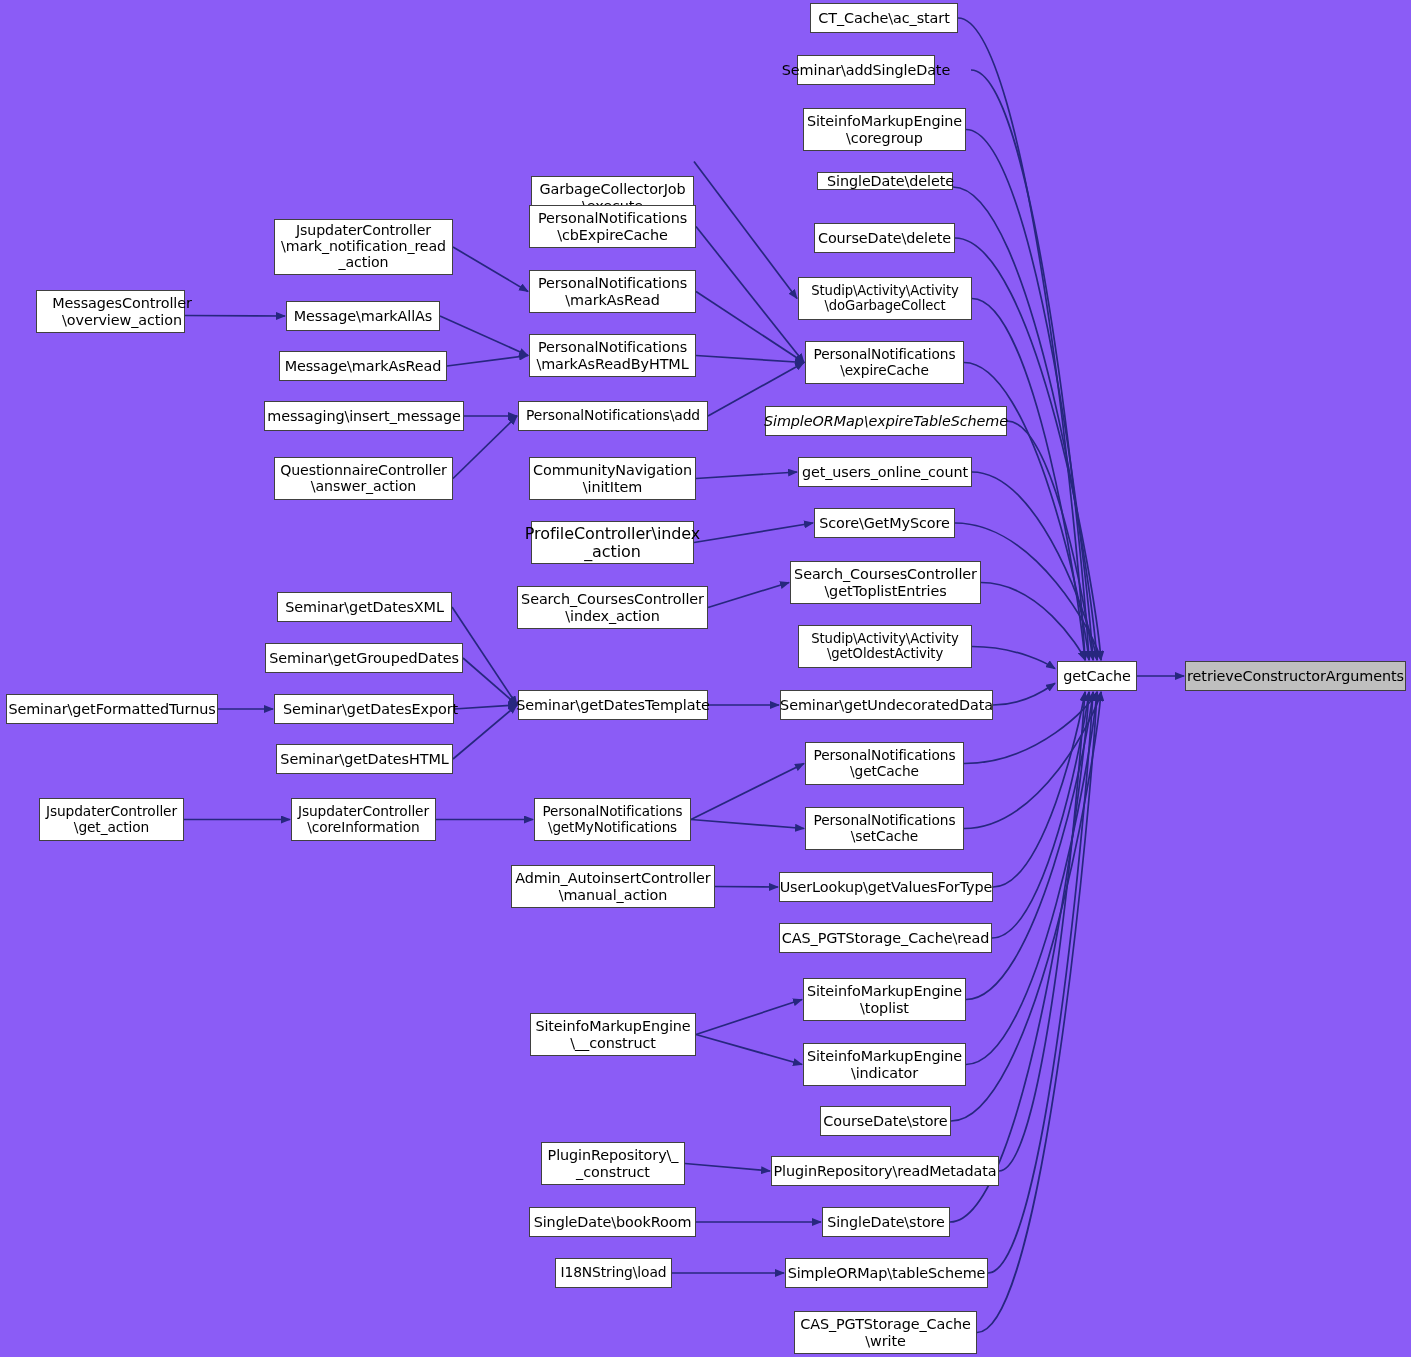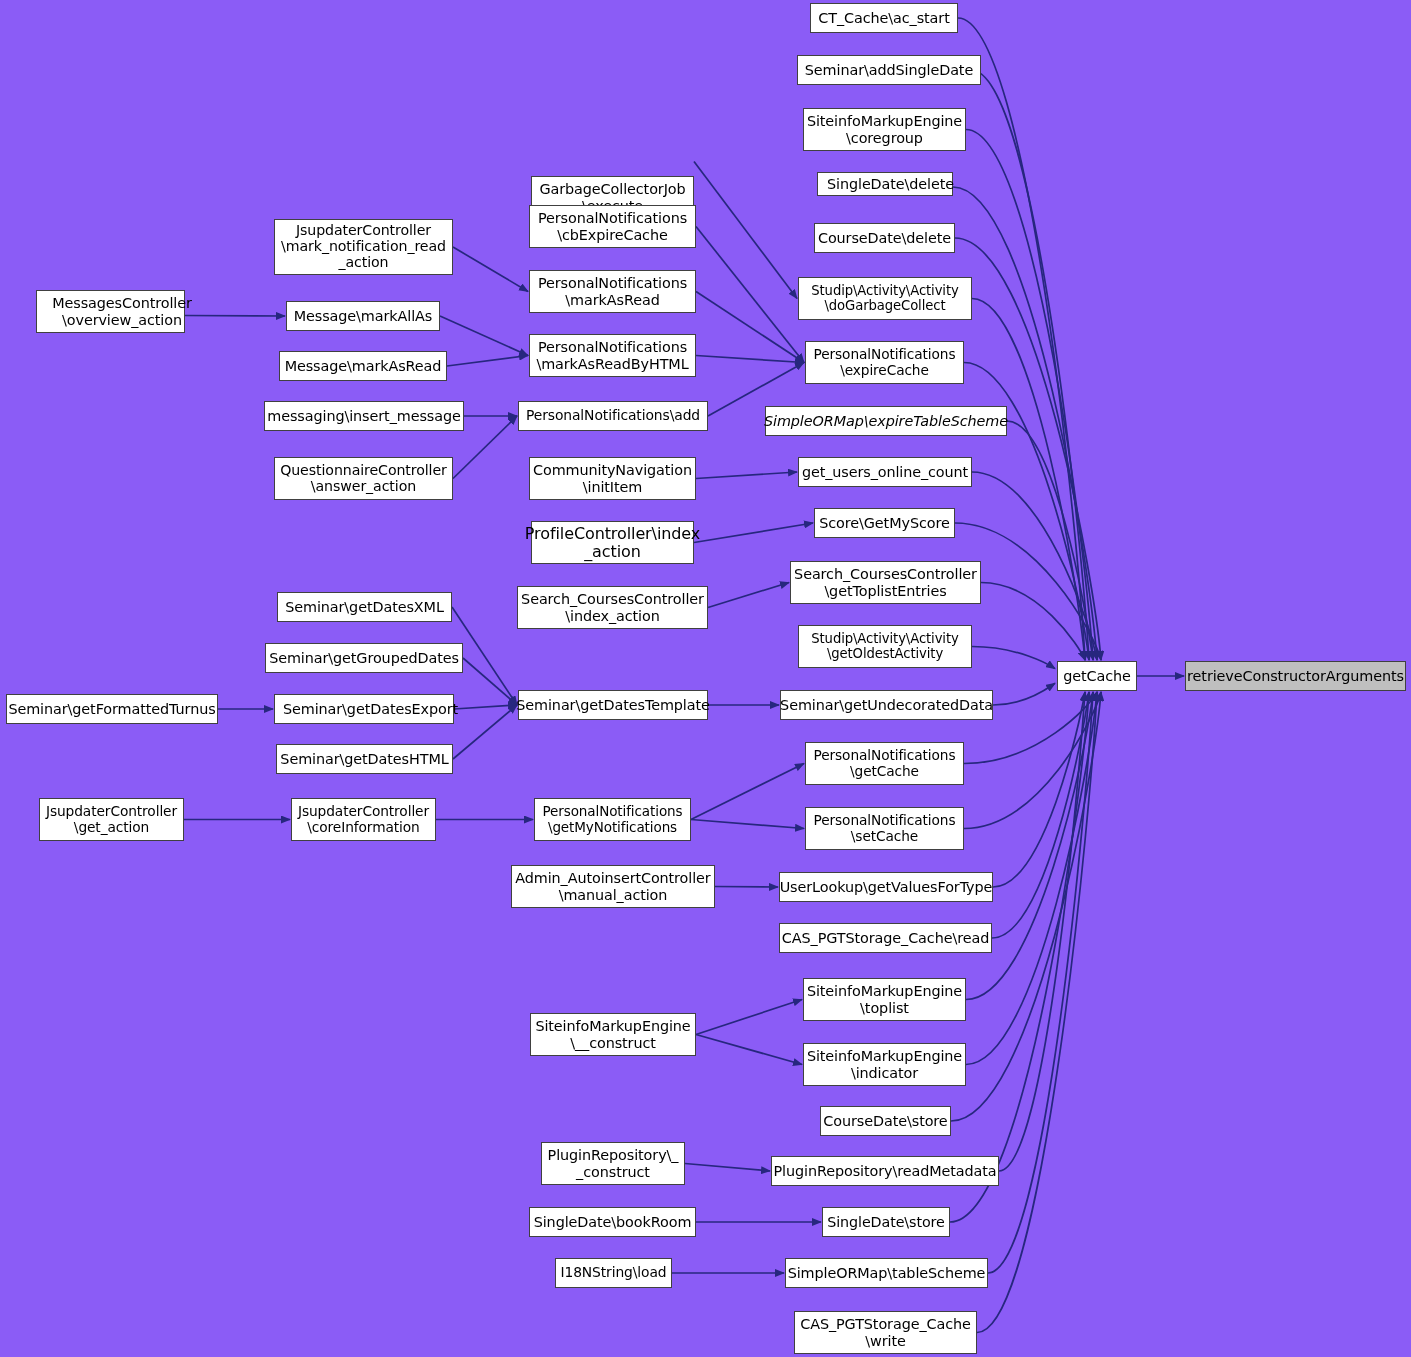--- a/index.html
+++ b/index.html
@@ -88,24 +88,24 @@
         <path d="M951,1121 C1033.5,1121 1095,769.22 1101,692" fill="none" stroke="#27277f" stroke-width="1.7" marker-end="url(#arrow)"></path>
         <path d="M999,1171 C1046.3,1171 1079,778.22 1085,692" fill="none" stroke="#27277f" stroke-width="1.7" marker-end="url(#arrow)"></path>
         <path d="M950,1222 C1026.45,1222 1083,787.4000000000001 1089,692" fill="none" stroke="#27277f" stroke-width="1.7" marker-end="url(#arrow)"></path>
         <path d="M988,1273 C1045.75,1273 1087,796.58 1093,692" fill="none" stroke="#27277f" stroke-width="1.7" marker-end="url(#arrow)"></path>
         <path d="M977,1332.5 C1043,1332.5 1091,807.2900000000001 1097,692" fill="none" stroke="#27277f" stroke-width="1.7" marker-end="url(#arrow)"></path>
         <path d="M1137,676 L1184,676" fill="none" stroke="#27277f" stroke-width="1.7" marker-end="url(#arrow)"></path>
       </g>
   </svg>
   <div id="node-layer">
       <div class="node" style="left: 810px; top: 3px; width: 148px; height: 30px;"><span>CT_Cache\ac_start</span></div>
-      <div class="node" style="left: 797px; top: 55px; width: 184px; height: 30px;"><span>Seminar\addSingleDate</span></div>
+      <div class="node" style="left: 797px; top: 55px; width: 138px; height: 30px;"><span>Seminar\addSingleDate</span></div>
       <div class="node" style="left: 803px; top: 108px; width: 163px; height: 43px;"><span>SiteinfoMarkupEngine
 \coregroup</span></div>
-      <div class="node" style="left: 817px; top: 172px; width: 136px; height: 24px; font-size: 14.3607px; padding-left: 11px;"><span>SingleDate\delete</span></div>
+      <div class="node" style="left: 817px; top: 172px; width: 136px; height: 18px; font-size: 14.3607px; padding-left: 11px;"><span>SingleDate\delete</span></div>
       <div class="node" style="left: 814px; top: 223px; width: 141px; height: 30px;"><span>CourseDate\delete</span></div>
       <div class="node" style="left: 798px; top: 277px; width: 174px; height: 43px; font-size: 13.1921px;"><span>Studip\Activity\Activity
 \doGarbageCollect</span></div>
       <div class="node" style="left: 531px; top: 140px; width: 163px; height: 43px; margin-top: 36px;"><span>GarbageCollectorJob
 \execute</span></div>
       <div class="node" style="left: 529px; top: 205px; width: 167px; height: 43px;"><span>PersonalNotifications
 \cbExpireCache</span></div>
       <div class="node" style="left: 529px; top: 270px; width: 167px; height: 43px;"><span>PersonalNotifications
 \markAsRead</span></div>
       <div class="node" style="left: 529px; top: 334px; width: 167px; height: 43px;"><span>PersonalNotifications

